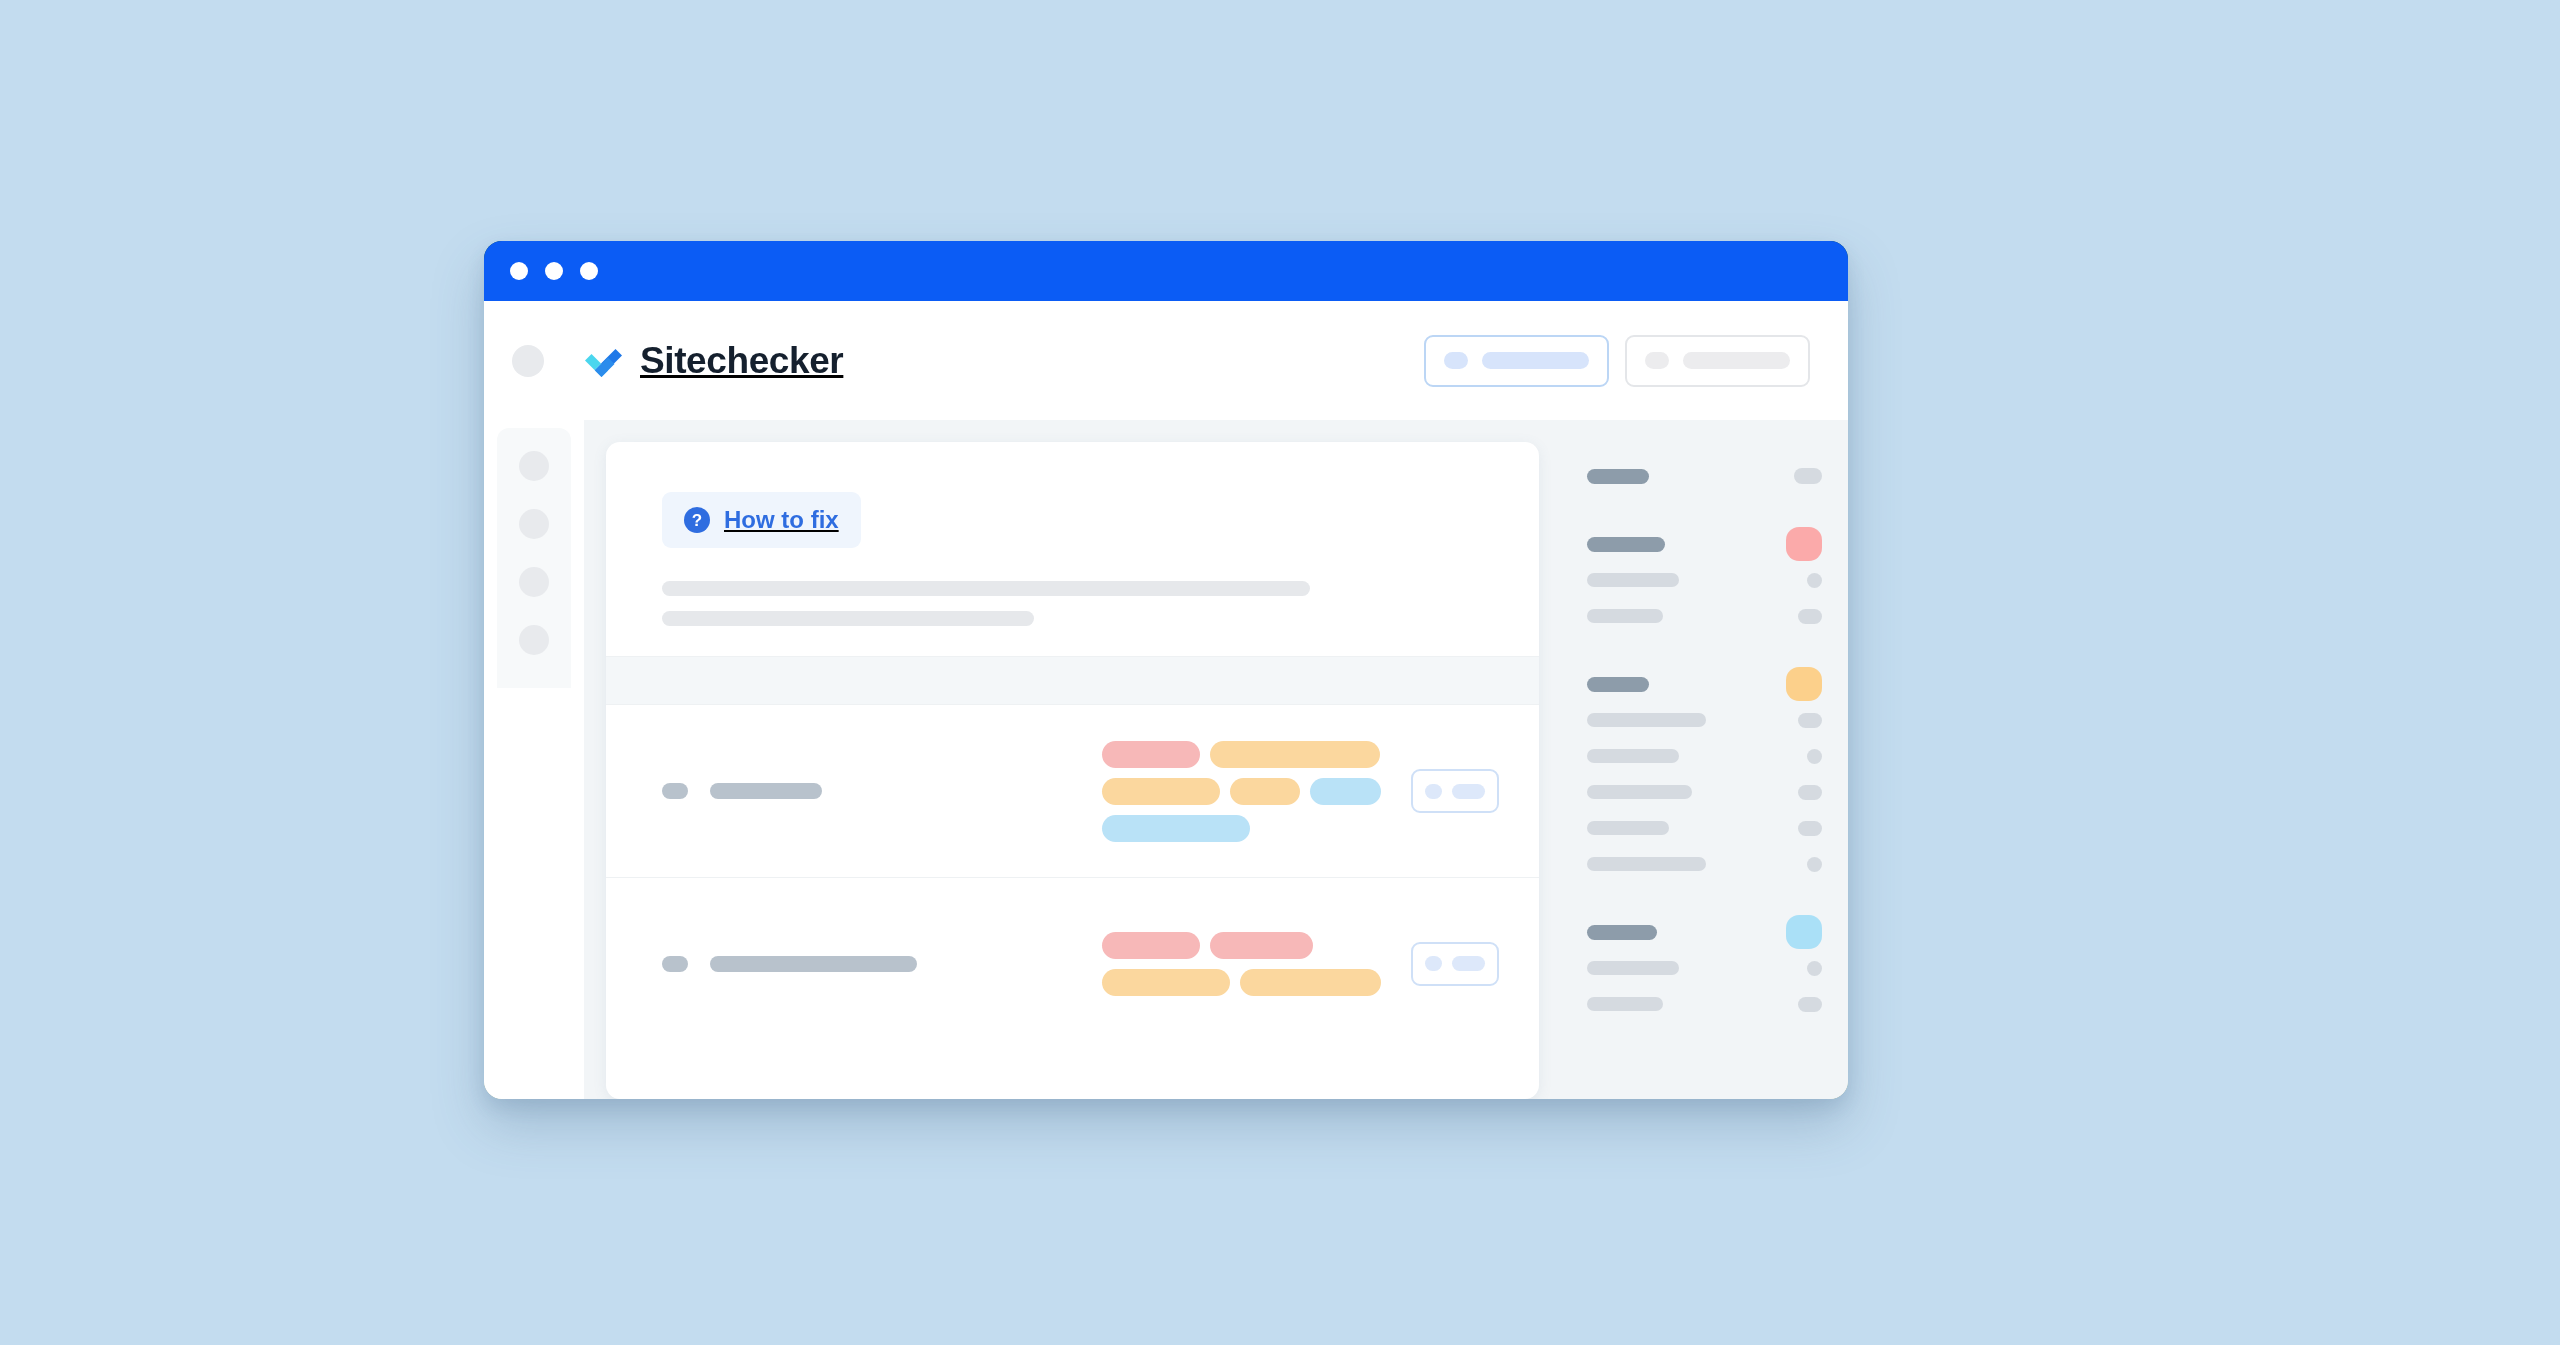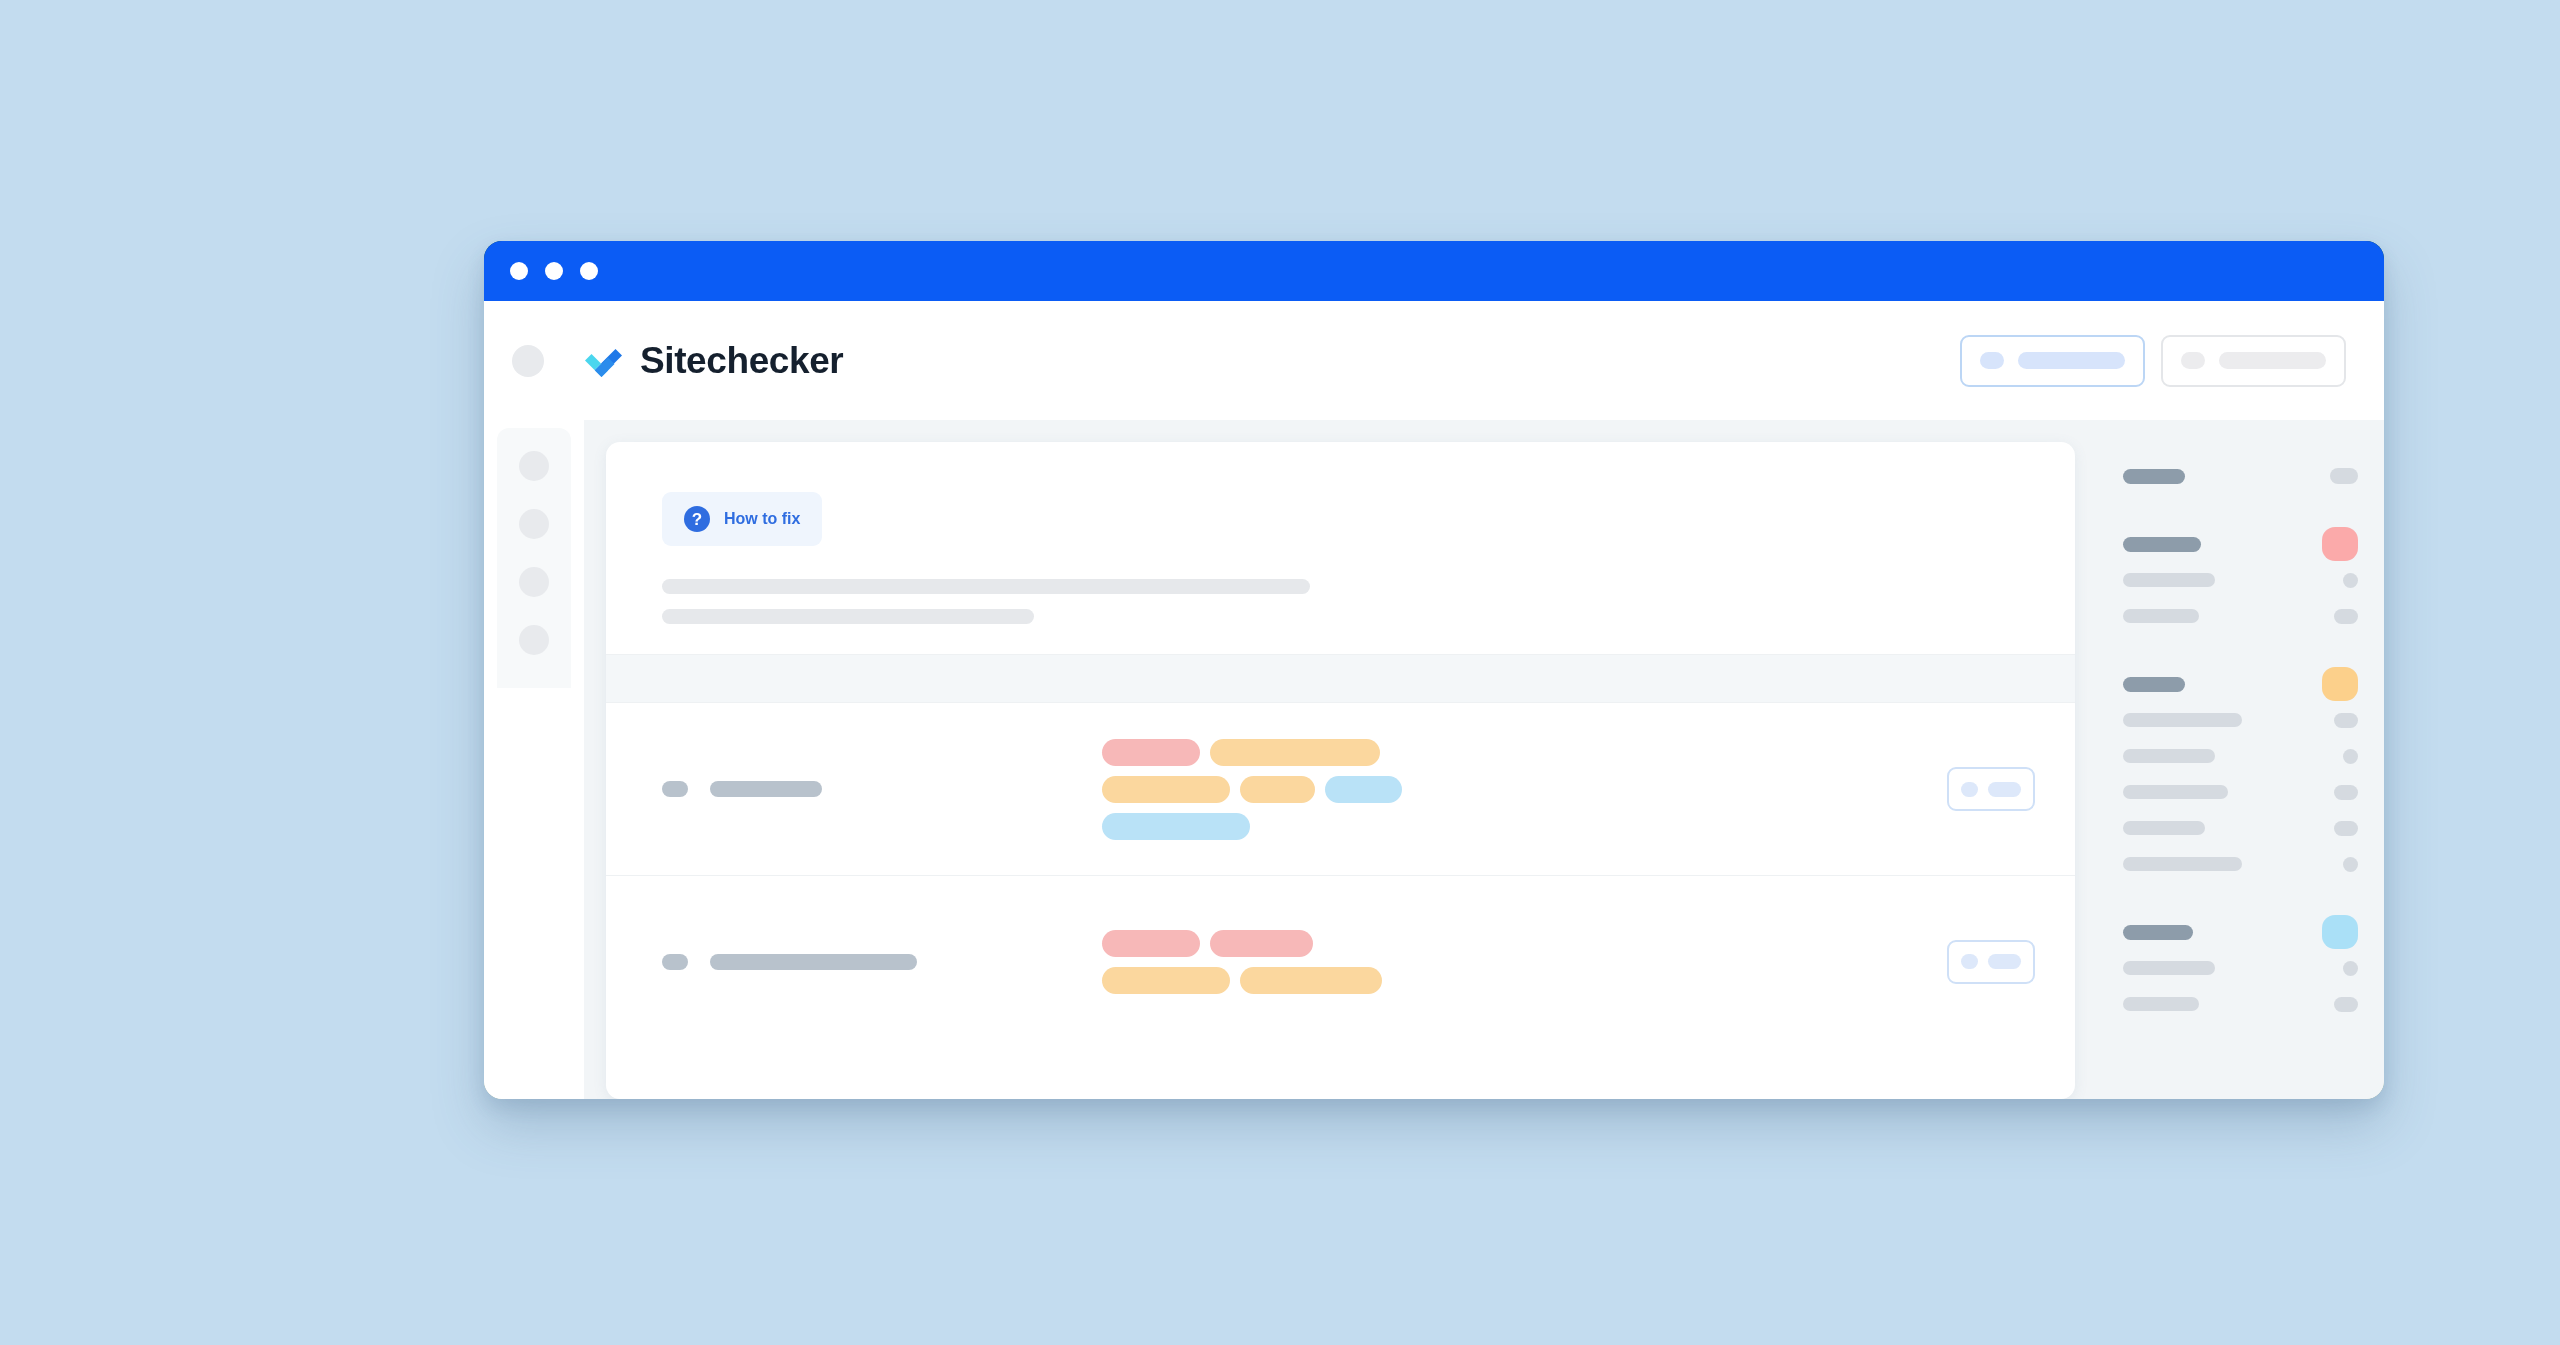--- a/index.html
+++ b/index.html
@@ -13,26 +13,27 @@
     font-family: "Liberation Sans", sans-serif;
     overflow: hidden;
     position: relative;
   }
 
   
   .window {
     position: absolute;
     left: 484px;
     top: 241px;
-    width: 1900px;
+    width: 1364px;
     height: 858px;
     border-radius: 18px;
     background: #14532d;
     box-shadow: 0 26px 52px rgba(60, 95, 130, .26), 0 8px 18px rgba(60, 95, 130, .14);
     overflow: hidden;
+    text-decoration: underline;
   }
 
   .titlebar {
     height: 60px;
     background: #0b5cf5;
     display: flex;
     align-items: center;
     padding-left: 26px;
     gap: 17px;
   }
@@ -195,21 +196,21 @@
     margin-top: 6px;
     flex: none;
   }
   .q-icon {
     width: 26px;
     height: 26px;
     flex: none;
     display: block;
   }
   .howto-label {
-    font-size: 16px;
+    font-size: 24px;
     font-weight: bold;
     color: #2f6de0;
     white-space: nowrap;
   }
   .skel-lines {
     margin-top: 33px;
   }
   .skel {
     border-radius: 8px;
     background: #e6e8eb;

